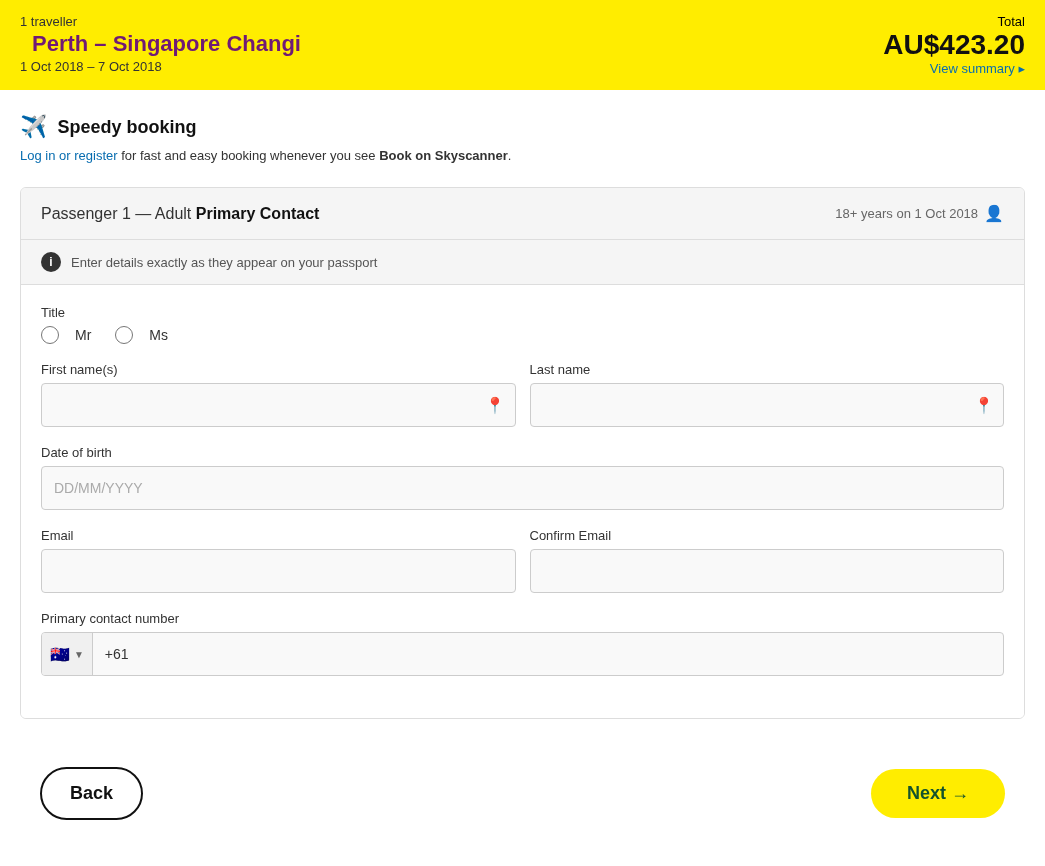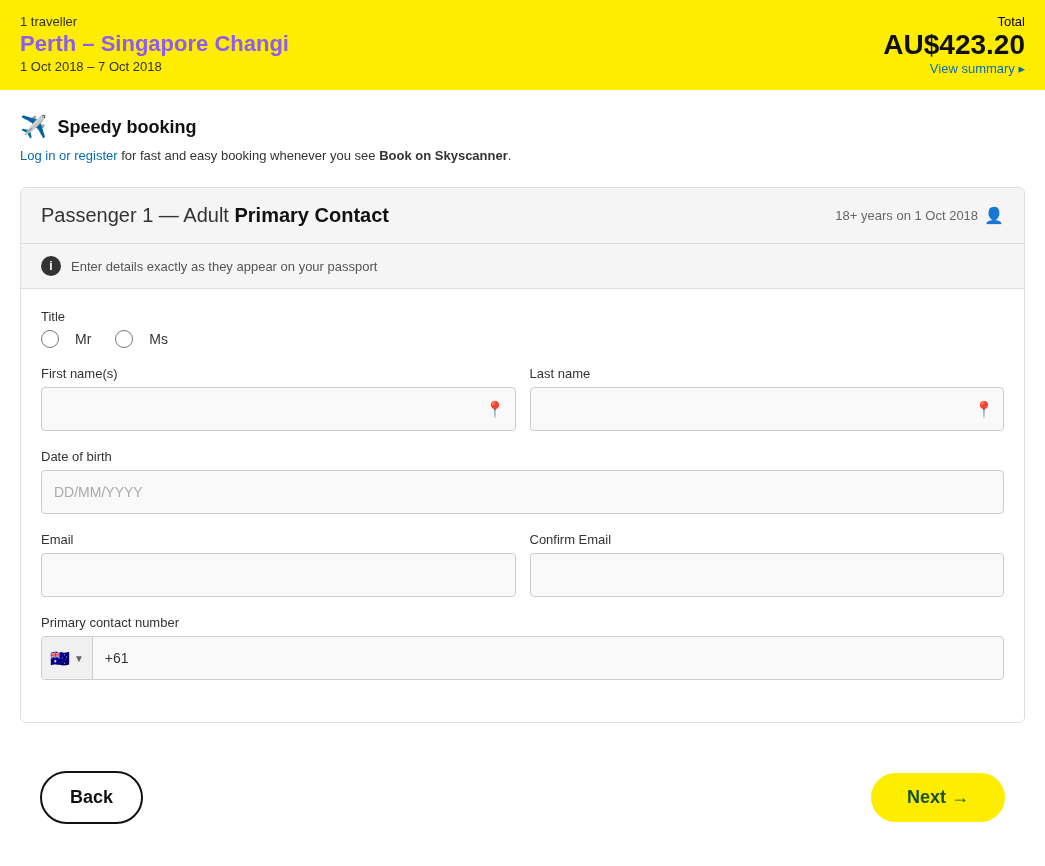--- a/index.html
+++ b/index.html
@@ -8,21 +8,21 @@
     
     .header {
       background: #ffed00;
       padding: 14px 20px 14px 20px;
       display: flex;
       justify-content: space-between;
       align-items: flex-start;
     }
     .header-left {}
     .traveller-count { font-size: 13px; color: #333; }
-    .route-title { font-size: 22px; font-weight: 700; color: #8b5cf6; margin: 2px 0; }
+    .route-title { font-size: 22px; font-weight: 700; color: #701a75; margin: 2px 12px; }
     .dates { font-size: 13px; color: #333; }
     .header-right { text-align: right; }
     .total-label { font-size: 13px; color: #000000; }
     .total-amount { font-size: 28px; font-weight: 700; color: #111; }
     .view-summary { font-size: 13px; color: #086db0; cursor: pointer; }
 
     
     .main { padding: 24px 20px; }
 
     
@@ -41,21 +41,21 @@
       margin-bottom: 28px;
     }
     .passenger-header {
       background: #f5f5f5;
       padding: 16px 20px;
       display: flex;
       justify-content: space-between;
       align-items: center;
       border-bottom: 1px solid #ddd;
     }
-    .passenger-title { font-size: 20px; color: #333; }
+    .passenger-title { font-size: 16px; color: #333; }
     .passenger-title strong { font-weight: 700; color: #111; }
     .age-info { font-size: 13px; color: #666; display: flex; align-items: center; gap: 6px; }
     .person-icon { font-size: 16px; }
 
     .passport-notice {
       background: #f5f5f5;
       padding: 12px 20px;
       display: flex;
       align-items: center;
       gap: 10px;

